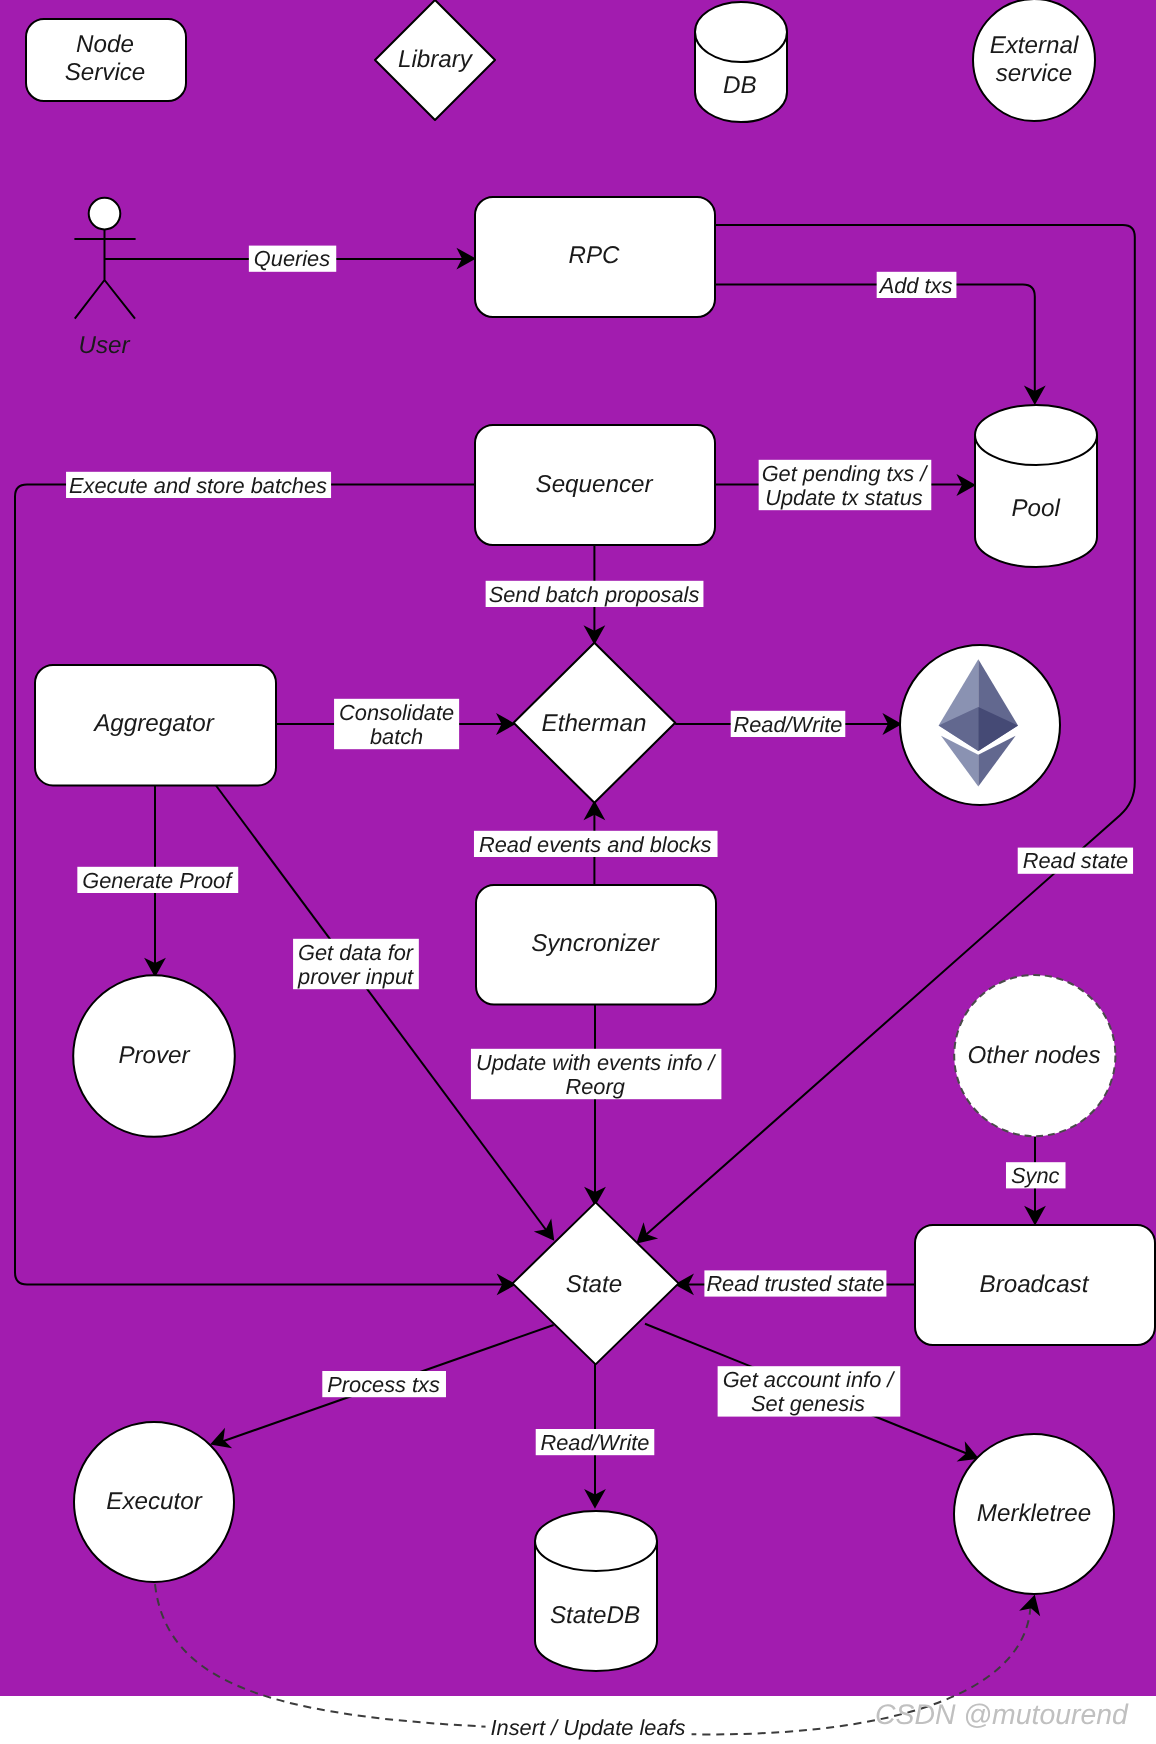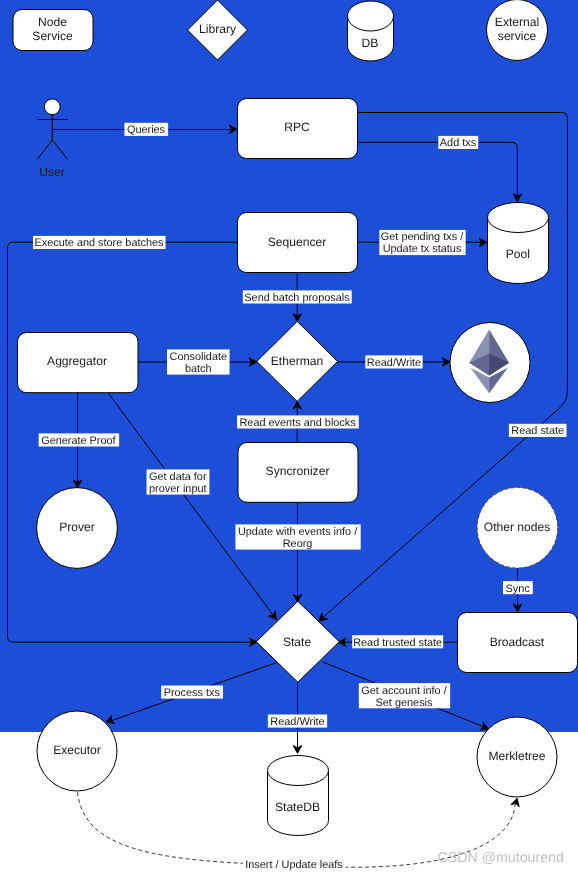--- a/index.html
+++ b/index.html
@@ -1,19 +1,19 @@
 <!DOCTYPE html>
 <html><head>
 <meta charset="utf-8">
 <style>
   html,body{margin:0;padding:0;background:#ffffff;}
   body{width:578px;height:872px;overflow:hidden;
        font-family:"Liberation Sans",sans-serif;
        text-rendering:geometricPrecision;}
-  #stage{position:relative;width:578px;height:732px;background:#1d4ed8;}
+  #stage{position:relative;width:578px;height:848px;background:#a21caf;font-style:italic;}
   svg#diagram{position:absolute;left:0;top:0;display:block;}
   .shape-stroke{fill:#ffffff;stroke:#000000;stroke-width:1;stroke-linejoin:round;}
   .shape-dashed{fill:#ffffff;stroke:#4a4a4a;stroke-width:1;stroke-dasharray:3.5 2.4;}
   .edge{fill:none;stroke:#000000;stroke-width:1;stroke-linejoin:round;stroke-linecap:butt;}
   .edge-dashed{fill:none;stroke:#3c3c3c;stroke-width:1;stroke-dasharray:4 2.9;}
   .arrow{fill:#000000;stroke:#000000;stroke-width:1;stroke-linejoin:miter;}
   .node-label{font-family:"Liberation Sans",sans-serif;font-size:12.1px;fill:#1a1a1a;
               text-anchor:middle;text-rendering:geometricPrecision;}
   .edge-label{font-family:"Liberation Sans",sans-serif;font-size:10.9px;fill:#1a1a1a;
               text-anchor:middle;text-rendering:geometricPrecision;}

